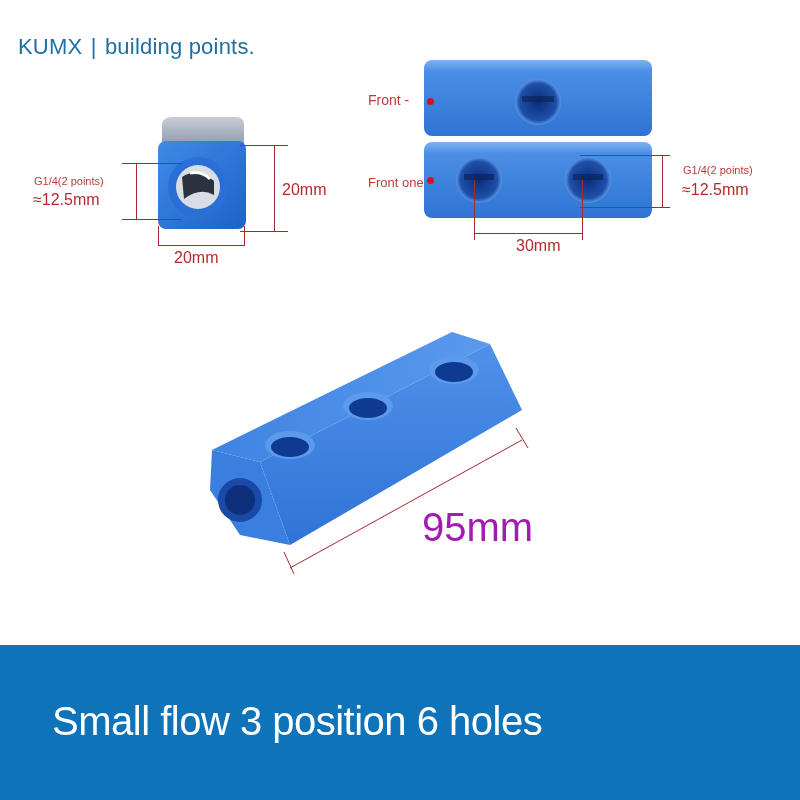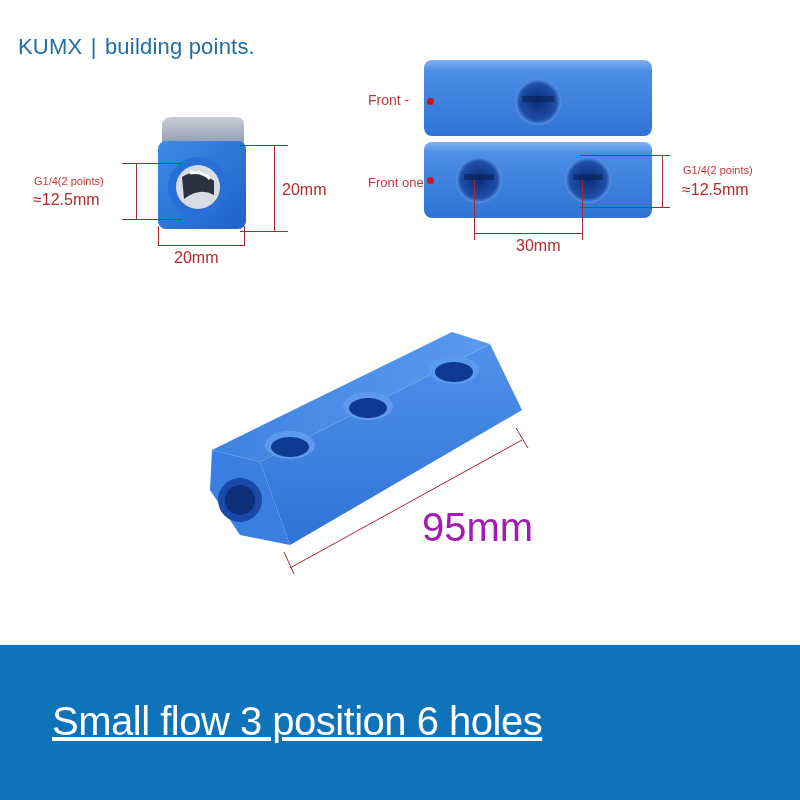--- a/index.html
+++ b/index.html
@@ -18,21 +18,21 @@
   .small-label { font-size: 11px; color: #c0393b; }
   .big-label { font-size: 16px; color: #b52a2c; }
   .part { position: absolute; }
   .banner {
     left: 0; top: 645px; width: 800px; height: 155px;
     background: #0f73ba;
   }
   .banner-text {
     position: absolute; left: 52px; top: 54px;
     font-size: 40px; color: #ffffff; white-space: nowrap;
-    font-family: "Liberation Sans", sans-serif; letter-spacing: -0.5px; text-decoration: underline;
+    font-family: "Liberation Sans", sans-serif; letter-spacing: -0.5px;
   }
   .dot { position:absolute; width:7px; height:7px; border-radius:50%; background:#d0141a; }
 </style>
 </head>
 <body>
 
 <div class="abs brand">
   <span>KUMX</span>
   <span style="font-weight:300;margin:0 2px;">|</span>
   <span>building points.</span>

